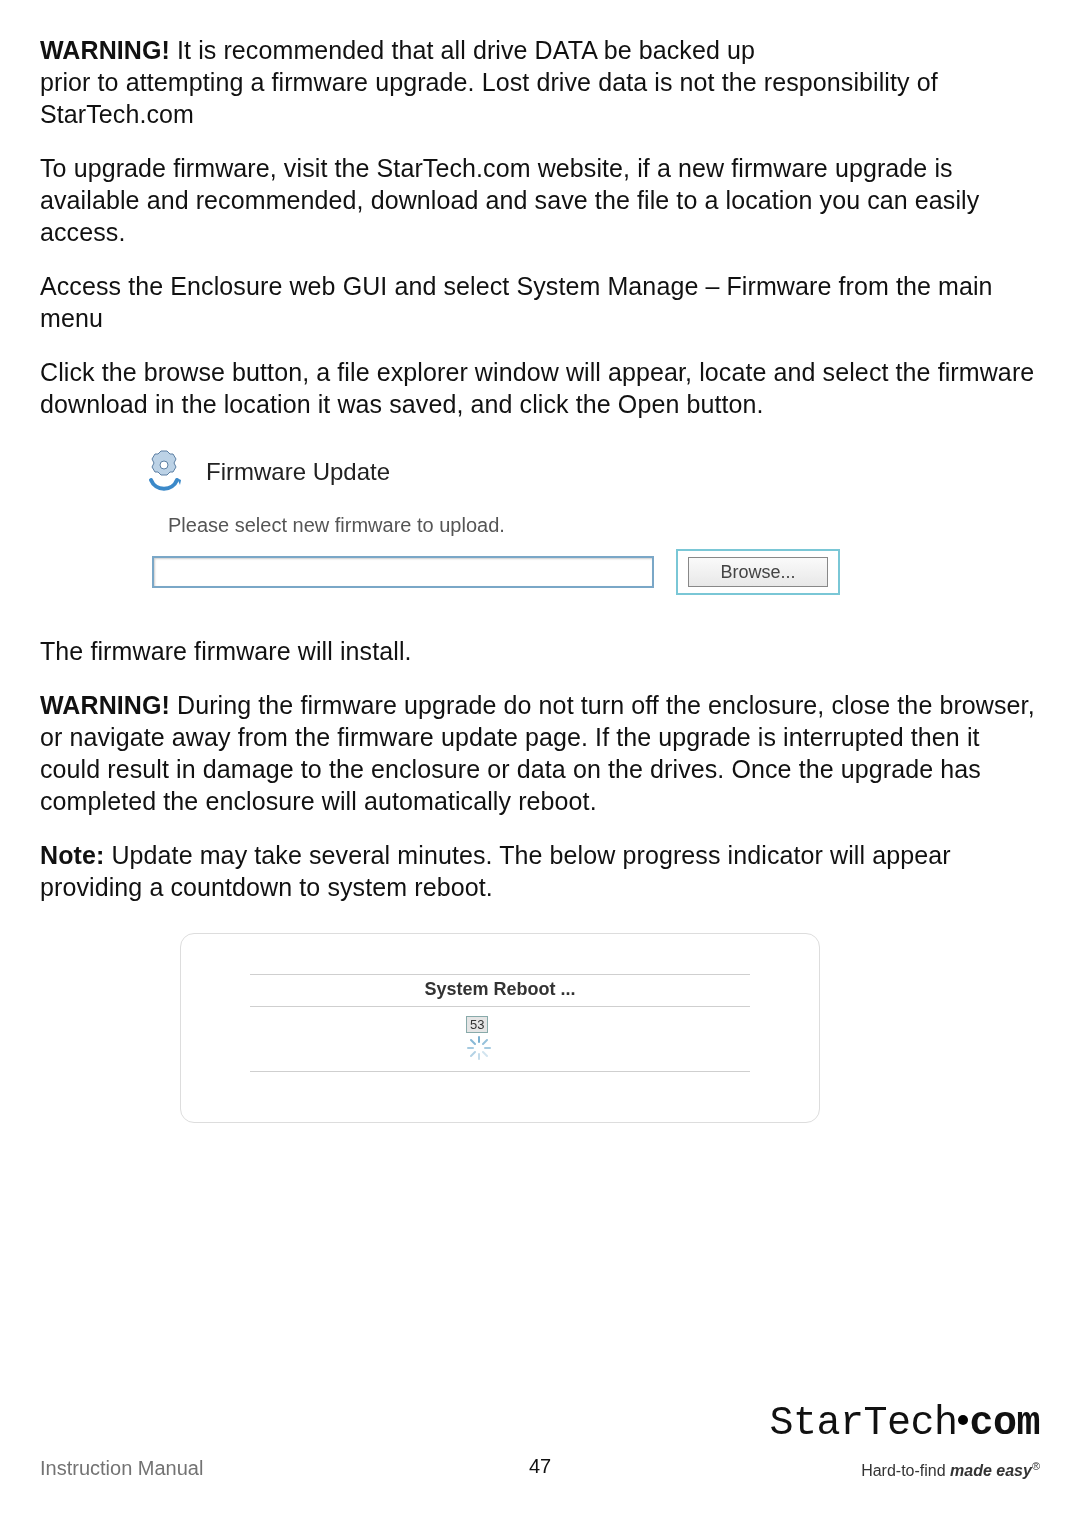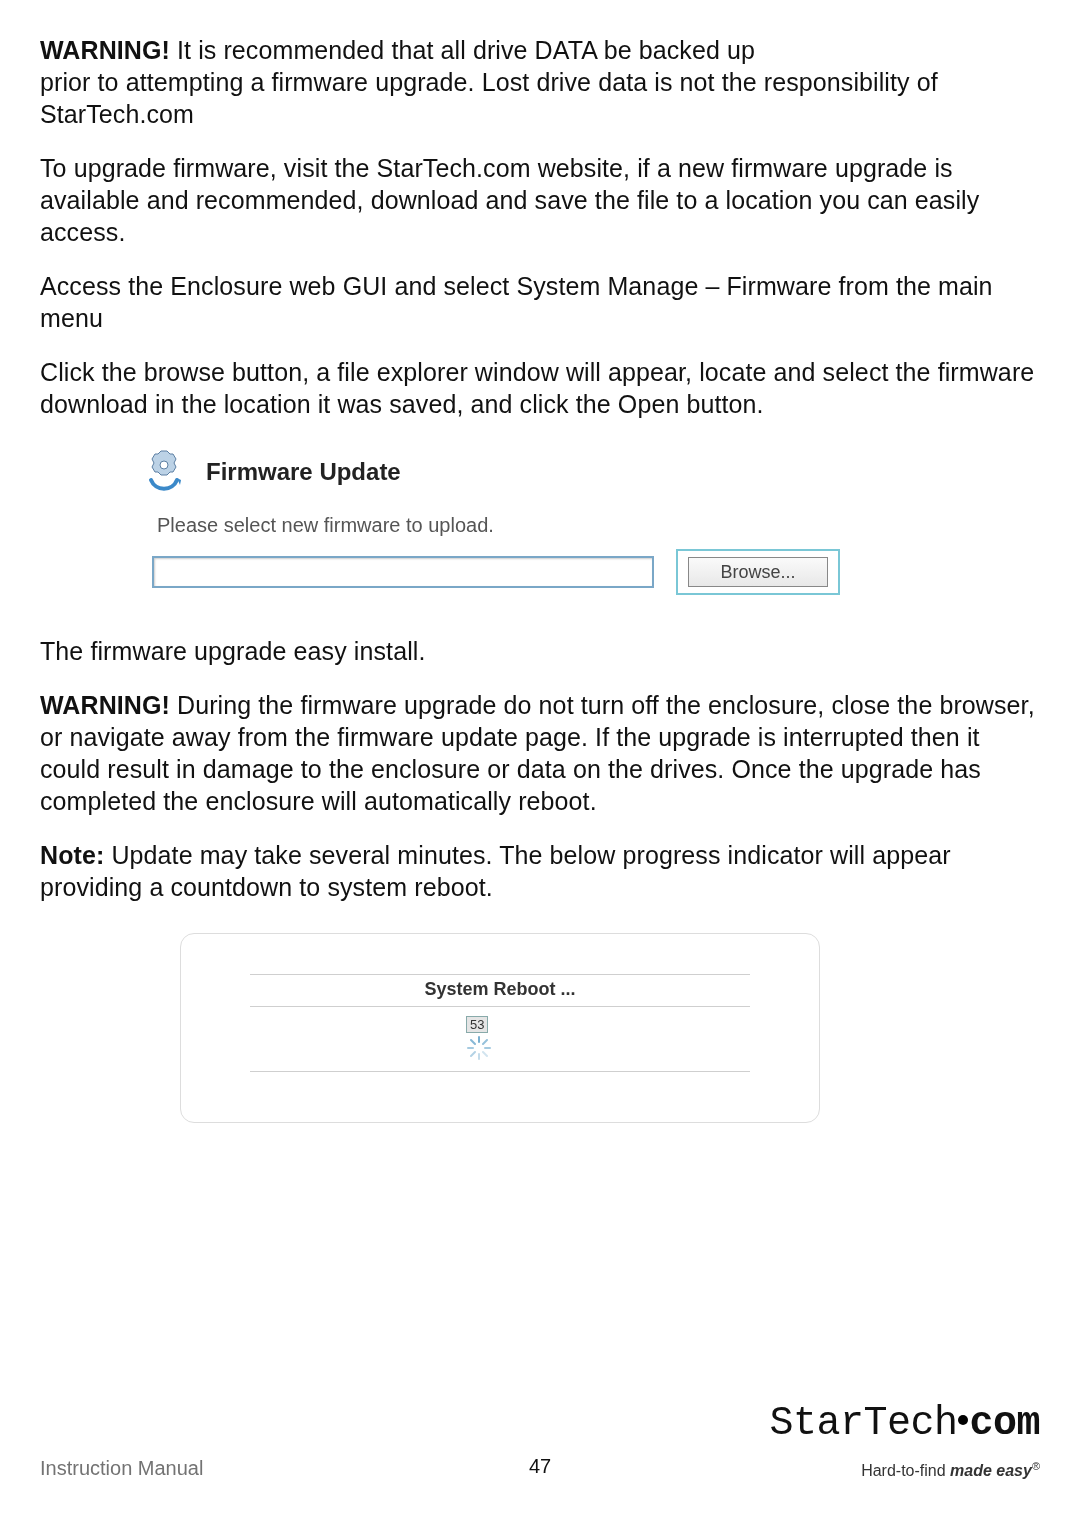--- a/index.html
+++ b/index.html
@@ -6,22 +6,22 @@
   html, body { width: 1080px; height: 1522px; background: #fff; font-family: "Segoe UI", "Helvetica Neue", Arial, sans-serif; color: #111; }
   .page { padding: 34px 40px 30px 40px; position: relative; height: 100%; }
   .para { font-size: 25px; line-height: 1.28; margin-bottom: 22px; letter-spacing: 0.1px; }
   .bold { font-weight: 700; }
 
   
   .fw-fig { margin: 28px 0 40px 100px; width: 720px; }
   .fw-head { display: flex; align-items: center; gap: 18px; margin-bottom: 18px; }
   .fw-icon { width: 48px; height: 48px; position: relative; }
   .fw-icon svg { width: 48px; height: 48px; }
-  .fw-title { font-weight: 700; font-size: 24px; color: #222; font-family: Verdana, Arial, sans-serif; }
-  .fw-label { font-size: 20px; color: #555; font-family: Verdana, Arial, sans-serif; margin-left: 17px; margin-bottom: 12px; }
+  .fw-title { font-weight: 400; font-size: 24px; color: #222; font-family: Verdana, Arial, sans-serif; }
+  .fw-label { font-size: 20px; color: #555; font-family: Verdana, Arial, sans-serif; margin-left: 28px; margin-bottom: 12px; }
   .fw-row { display: flex; align-items: center; gap: 22px; margin-left: 12px; }
   .fw-input { flex: 0 0 502px; height: 32px; border: 2px solid #7aa7c7; background: #fff; box-shadow: inset 1px 1px 2px rgba(0,0,0,0.2); }
   .fw-browse-wrap { border: 2px solid #7ac7d6; padding: 6px 10px; }
   .fw-browse { width: 140px; height: 30px; border: 1px solid #888; background: linear-gradient(#fafafa,#e8e8e8); font-size: 18px; color: #444; font-family: Verdana, Arial, sans-serif; cursor: pointer; }
 
   
   .rb-fig { margin: 30px 0 30px 140px; width: 640px; border: 1px solid #ddd; border-radius: 14px; padding: 40px 30px 50px 30px; background: #fff; }
   .rb-inner { width: 500px; margin: 0 auto; }
   .rb-inner hr { border: none; border-top: 1px solid #cfcfcf; }
   .rb-title { text-align: center; font-weight: 700; font-size: 18px; color: #333; font-family: Verdana, Arial, sans-serif; margin: 4px 0 6px 0; }
@@ -78,21 +78,21 @@
     </div>
     <div class="fw-label">Please select new firmware to upload.</div>
     <div class="fw-row">
       <div class="fw-input" title=""></div>
       <div class="fw-browse-wrap">
         <button class="fw-browse">Browse...</button>
       </div>
     </div>
   </div>
 
-  <p class="para">The firmware upgrade easy install.</p>
+  <p class="para">The firmware firmware will install.</p>
 
   <p class="para">
     <span class="bold">WARNING!</span><span> During the firmware upgrade do not turn off the enclosure, close the browser, or navigate away from the firmware update page.  If the upgrade is interrupted then it could result in damage to the enclosure or data on the drives. Once the upgrade has completed the enclosure will automatically reboot.</span>
   </p>
 
   <p class="para">
     <span class="bold">Note:</span><span> Update may take several minutes. The below progress indicator will appear providing a countdown to system reboot.</span>
   </p>
 
   <div class="rb-fig">

